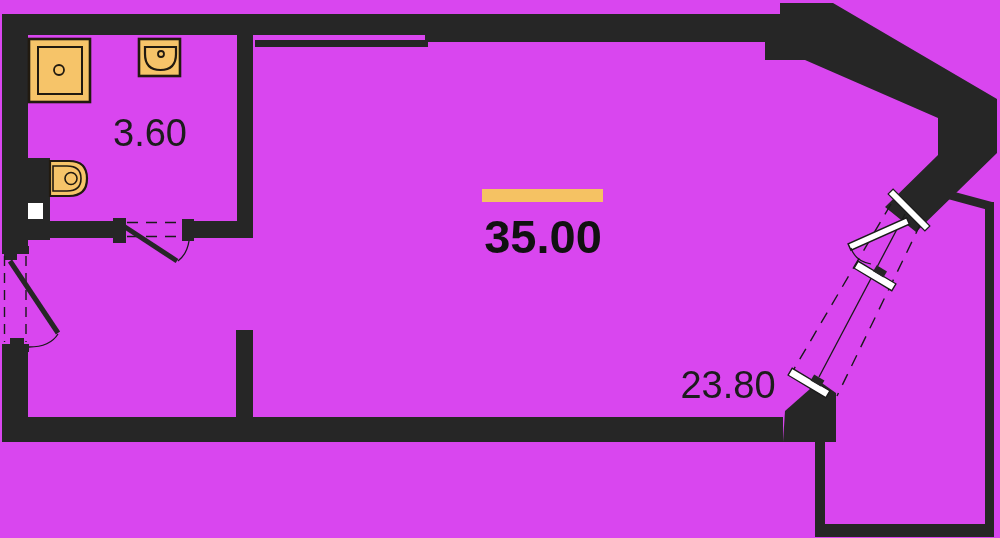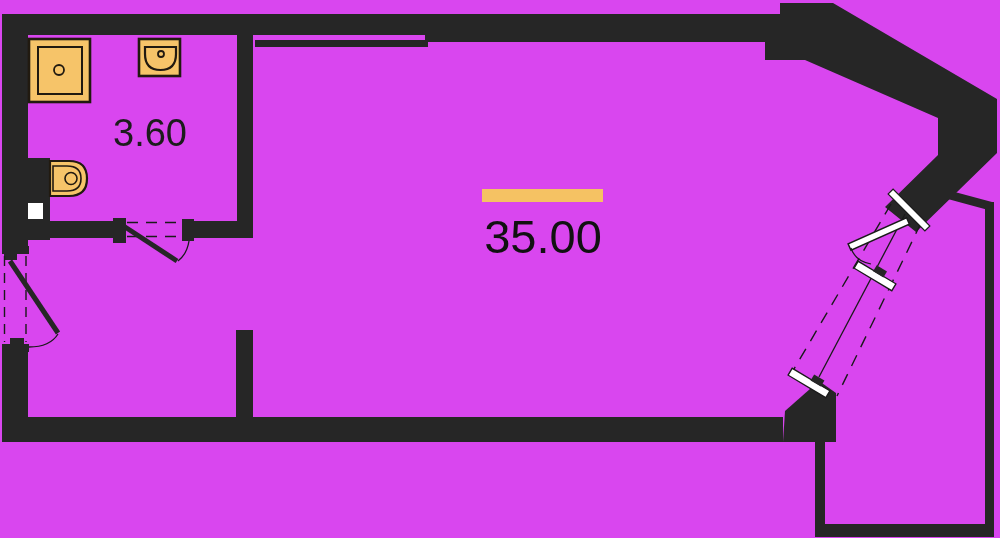--- a/index.html
+++ b/index.html
@@ -17,21 +17,21 @@
     font-size:38px;
     color:#1c1c1c;
     white-space:nowrap;
     letter-spacing:0px;
     line-height:1;
   }
   .total-label{
     position:absolute;
     transform:translate(-50%,-50%);
     font-size:47px;
-    font-weight:normal;
+    font-weight:bold;
     color:#111;
     white-space:nowrap;
     line-height:1;
   }
 </style>
 </head>
 <body>
 
 <div class="plan">
 
@@ -135,15 +135,16 @@
         <path d="M50,161 L69,161 Q87,161 87,178.5 Q87,196 69,196 L50,196 Z" stroke="#211a10" stroke-width="2.2" fill="#F6C469"></path>
         <path d="M53,166 L67,166 Q81,166 81,178.5 Q81,191 67,191 L53,191 Z" fill="none" stroke="#211a10" stroke-width="1.6"></path>
         <circle cx="71" cy="178.5" r="6" fill="none" stroke="#211a10" stroke-width="1.6"></circle>
       </g>
     </g>
 
     <rect x="482" y="189" width="121" height="13" fill="#F5C263"></rect>
   </svg>
 
   <div class="room-label" style="left:150px; top:133px;">3.60</div>
+  <div class="room-label" style="left:728px; top:385px;">23.80</div>
   <div class="total-label" style="left:543px; top:236px;">35.00</div>
 
 </div>
 
 </body></html>

